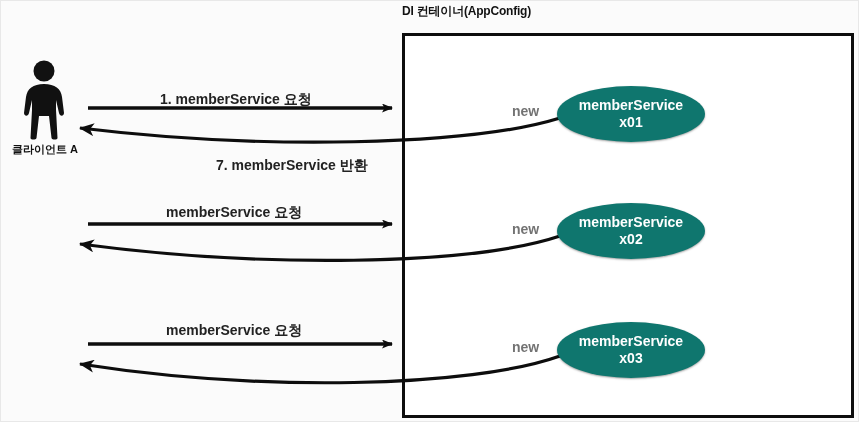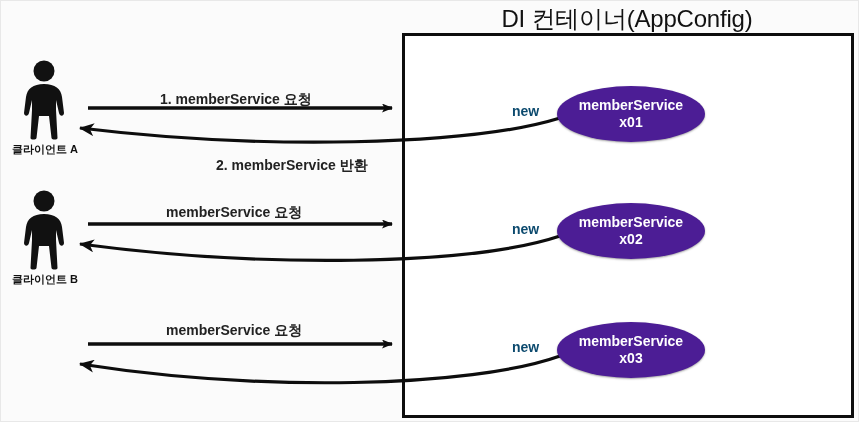--- a/index.html
+++ b/index.html
@@ -25,23 +25,23 @@
     box-sizing: border-box;
     pointer-events: none;
   }
 
   
   #container-title {
     position: absolute;
     left: 402px;
     top: 3px;
     width: 450px;
-    text-align: center;
-    font-size: 24px;
-    font-weight: 400;
+    text-align: left;
+    font-size: 12px;
+    font-weight: 700;
     color: #121212;
     letter-spacing: -0.2px;
   }
   #container-box {
     position: absolute;
     left: 402px;
     top: 33px;
     width: 452px;
     height: 385px;
     background: #ffffff;
@@ -68,21 +68,21 @@
     margin-top: 2px;
     padding-left: 2px;
   }
 
   
   .bean {
     position: absolute;
     width: 148px;
     height: 56px;
     border-radius: 50%;
-    background: #4c1d95;
+    background: #0f766e;
     box-shadow: 0 1px 2px rgba(0,0,0,0.35);
     display: flex;
     flex-direction: column;
     align-items: center;
     justify-content: center;
     color: #ffffff;
     font-size: 14px;
     font-weight: 700;
     line-height: 1.22;
     text-align: center;
@@ -93,21 +93,21 @@
     position: absolute;
     font-size: 14px;
     font-weight: 700;
     color: #222222;
     white-space: nowrap;
   }
   .new-label {
     position: absolute;
     font-size: 14px;
     font-weight: 700;
-    color: #0c4a6e;
+    color: #737373;
     white-space: nowrap;
   }
 
   #arrows {
     position: absolute;
     left: 0;
     top: 0;
     width: 859px;
     height: 422px;
     pointer-events: none;
@@ -129,32 +129,20 @@
         <circle cx="28" cy="11" r="10.5" fill="#111111"></circle>
         <path d="M28 24 C17 24 11 29 10 37 L8 53 C8 56 12 57 13 53 L16 40 L16 50
                  L14.5 78 C14.5 80 20 80 20.5 78 L23 56 L33 56 L35.5 78
                  C36 80 41.5 80 41.5 78 L40 50 L40 40 L43 53 C44 57 48 56 48 53
                  L46 37 C45 29 39 24 28 24 Z" fill="#111111"></path>
       </svg>
     </div>
     <div class="client-label">클라이언트 A</div>
   </div>
 
-  <div class="client" style="left:10px; top:190px;">
-    <div class="person">
-      <svg width="56" height="80" viewBox="0 0 56 80" xmlns="http://www.w3.org/2000/svg">
-        <circle cx="28" cy="11" r="10.5" fill="#111111"></circle>
-        <path d="M28 24 C17 24 11 29 10 37 L8 53 C8 56 12 57 13 53 L16 40 L16 50
-                 L14.5 78 C14.5 80 20 80 20.5 78 L23 56 L33 56 L35.5 78
-                 C36 80 41.5 80 41.5 78 L40 50 L40 40 L43 53 C44 57 48 56 48 53
-                 L46 37 C45 29 39 24 28 24 Z" fill="#111111"></path>
-      </svg>
-    </div>
-    <div class="client-label">클라이언트 B</div>
-  </div>
 
 
   <svg id="arrows" viewBox="0 0 859 422" xmlns="http://www.w3.org/2000/svg">
     <defs>
       <marker id="ah" markerWidth="11" markerHeight="9" refX="10" refY="4.5" orient="auto" markerUnits="userSpaceOnUse">
         <path d="M0,0 L11,4.5 L0,9 L2.5,4.5 Z" fill="#0d0d0d"></path>
       </marker>
       <marker id="ah-l" markerWidth="15" markerHeight="13" refX="14" refY="6.5" orient="auto" markerUnits="userSpaceOnUse">
         <path d="M0,0 L15,6.5 L0,13 L4,6.5 Z" fill="#0d0d0d"></path>
       </marker>
@@ -165,21 +153,21 @@
     <path d="M560 118 C470 146, 260 150, 80 128" fill="none" stroke="#0d0d0d" stroke-width="3.2" marker-end="url(#ah-l)"></path>
 
     <line x1="88" y1="224" x2="392" y2="224" stroke="#0d0d0d" stroke-width="3.4" marker-end="url(#ah)"></line>
     <path d="M560 236 C470 266, 260 268, 80 244" fill="none" stroke="#0d0d0d" stroke-width="3.2" marker-end="url(#ah-l)"></path>
 
     <line x1="88" y1="344" x2="392" y2="344" stroke="#0d0d0d" stroke-width="3.4" marker-end="url(#ah)"></line>
     <path d="M560 356 C470 388, 260 392, 80 364" fill="none" stroke="#0d0d0d" stroke-width="3.2" marker-end="url(#ah-l)"></path>
   </svg>
 
   <div class="edge-label" style="left:160px; top:91px;">1. memberService 요청</div>
-  <div class="edge-label" style="left:216px; top:157px;">2. memberService 반환</div>
+  <div class="edge-label" style="left:216px; top:157px;">7. memberService 반환</div>
   <div class="edge-label" style="left:166px; top:204px;">memberService 요청</div>
   <div class="edge-label" style="left:166px; top:322px;">memberService 요청</div>
 
   <div class="new-label" style="left:512px; top:103px;">new</div>
   <div class="new-label" style="left:512px; top:221px;">new</div>
   <div class="new-label" style="left:512px; top:339px;">new</div>
 
   <div class="bean" style="left:557px; top:86px;">
     <span>memberService</span>
     <span>x01</span>

